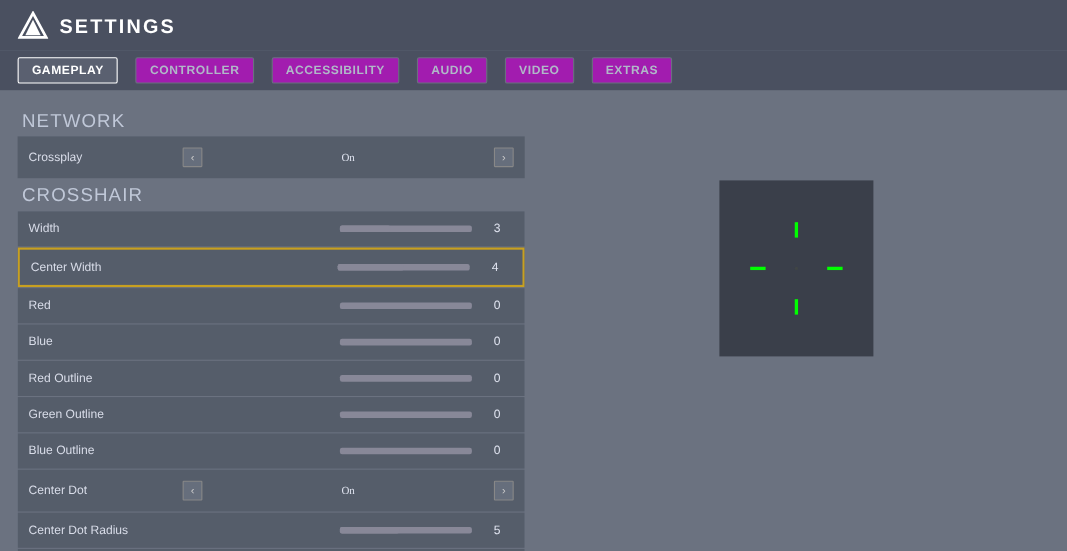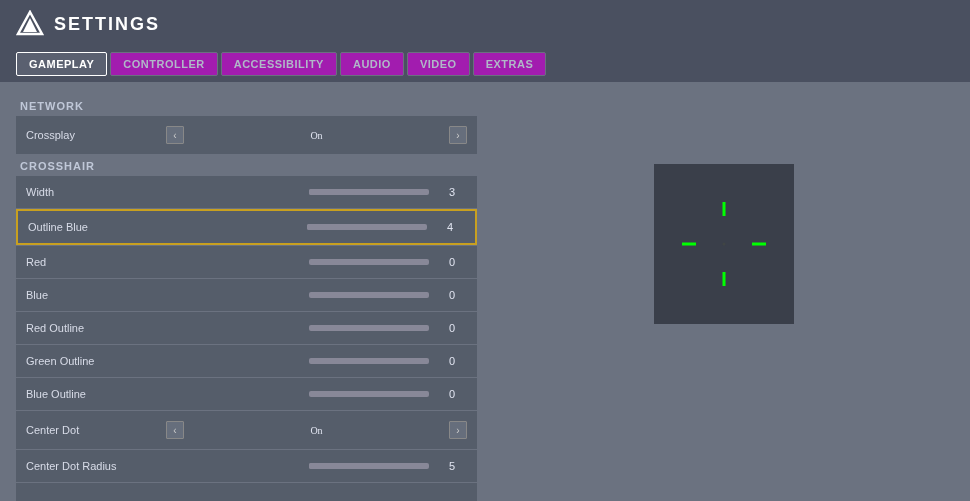--- a/index.html
+++ b/index.html
@@ -32,21 +32,21 @@
       color: #ffffff;
       letter-spacing: 2px;
       text-transform: uppercase;
     }
 
     .tabs-bar {
       display: flex;
       align-items: center;
       padding: 6px 16px;
       background: #4a5060;
-      gap: 3px;
+      gap: 16px;
     }
 
     .tab {
       padding: 5px 12px;
       font-size: 11px;
       font-weight: bold;
       text-transform: uppercase;
       letter-spacing: 0.5px;
       color: #b0b8c8;
       background: #a21caf;
@@ -67,22 +67,22 @@
       gap: 16px;
       height: calc(501px - 80px);
     }
 
     .settings-panel {
       flex: 1;
       max-width: 510px;
     }
 
     .section-title {
-      font-size: 11px;
-      font-weight: bold;
+      font-size: 17px;
+      font-weight: normal;
       color: #c0c8d8;
       letter-spacing: 1px;
       text-transform: uppercase;
       padding: 6px 0 4px 4px;
     }
 
     .settings-list {
       display: flex;
       flex-direction: column;
       gap: 1px;
@@ -275,21 +275,21 @@
           <span class="setting-label">Width</span>
           <div class="slider-container">
             <div class="slider-bar">
               <div class="slider-fill" style="width:38%"></div>
             </div>
             <span class="slider-value">3</span>
           </div>
         </div>
 
         <div class="setting-row highlighted">
-          <span class="setting-label">Outline Blue</span>
+          <span class="setting-label">Center Width</span>
           <div class="slider-container">
             <div class="slider-bar">
               <div class="slider-fill" style="width:50%"></div>
             </div>
             <span class="slider-value">4</span>
           </div>
         </div>
 
         <div class="setting-row">
           <span class="setting-label">Red</span>

